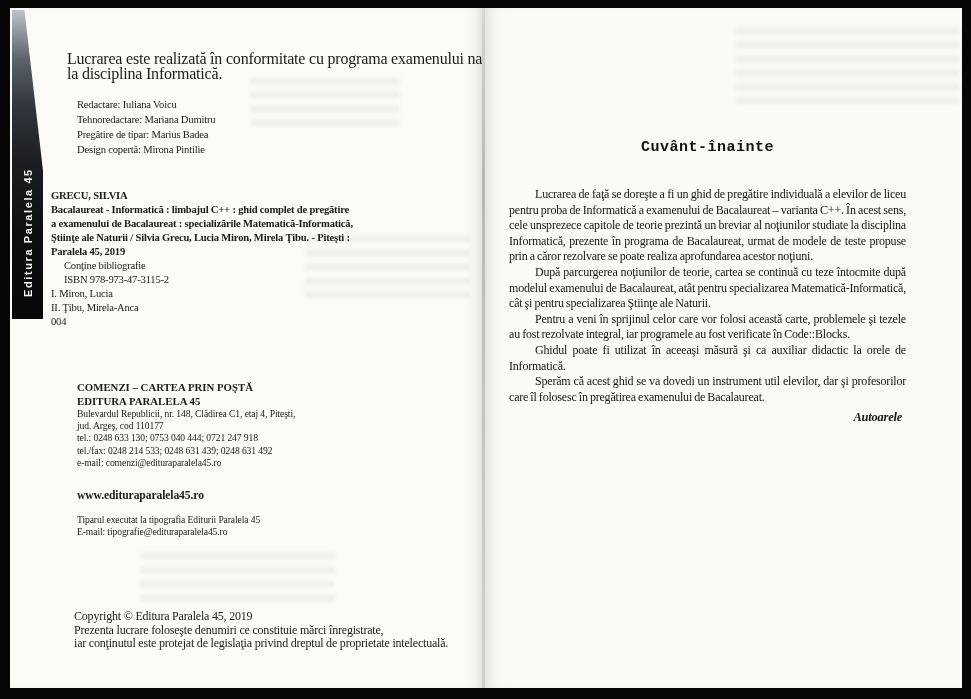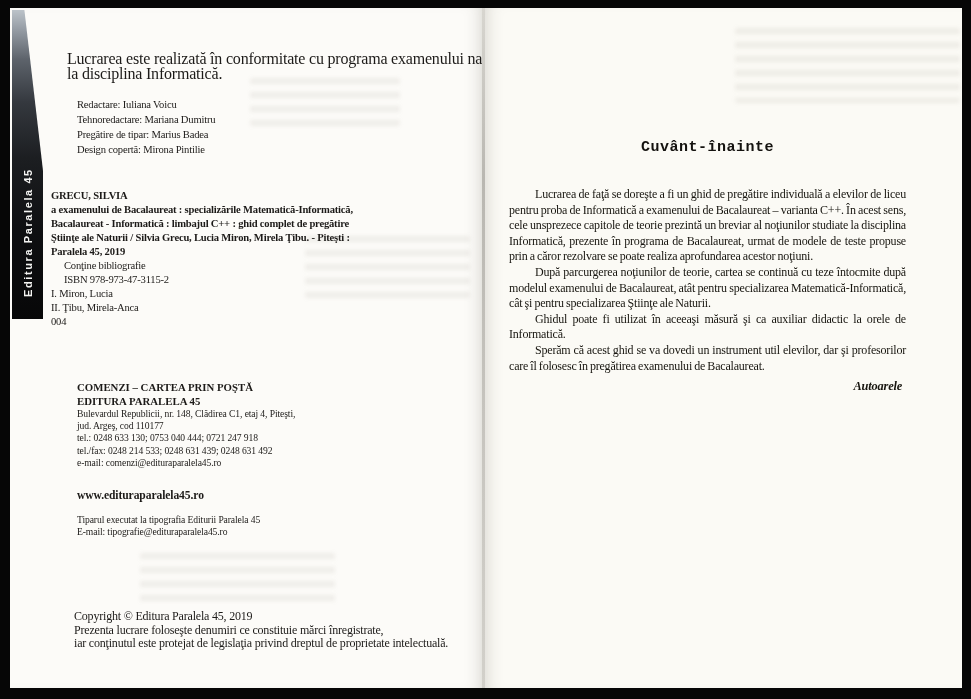--- a/index.html
+++ b/index.html
@@ -88,22 +88,22 @@
 
     <div class="blk credits">
       <div class="ln">Redactare: Iuliana Voicu</div>
       <div class="ln">Tehnoredactare: Mariana Dumitru</div>
       <div class="ln">Pregătire de tipar: Marius Badea</div>
       <div class="ln">Design copertă: Mirona Pintilie</div>
     </div>
 
     <div class="blk cip">
       <div class="ln b">GRECU, SILVIA</div>
+      <div class="ln b">Bacalaureat - Informatică : limbajul C++ : ghid complet de pregătire</div>
       <div class="ln b">a examenului de Bacalaureat : specializările Matematică-Informatică,</div>
-      <div class="ln b">Bacalaureat - Informatică : limbajul C++ : ghid complet de pregătire</div>
       <div class="ln b">Ştiinţe ale Naturii / Silvia Grecu, Lucia Miron, Mirela Ţibu. - Piteşti :</div>
       <div class="ln b">Paralela 45, 2019</div>
       <div class="ln ind">Conţine bibliografie</div>
       <div class="ln ind">ISBN 978-973-47-3115-2</div>
       <div class="ln">I. Miron, Lucia</div>
       <div class="ln">II. Ţibu, Mirela-Anca</div>
       <div class="ln">004</div>
     </div>
 
     <div class="blk orders">
@@ -134,19 +134,20 @@
 
   <div class="page right">
 
     <div class="ghost" style="left:250px;top:20px;width:225px;height:75px;"></div>
 
     <div class="fw-title">Cuvânt-înainte</div>
 
     <div class="fw-body">
       <p>Lucrarea de faţă se doreşte a fi un ghid de pregătire individuală a elevilor de liceu pentru proba de Informatică a examenului de Bacalaureat – varianta C++. În acest sens, cele unsprezece capitole de teorie prezintă un breviar al noţiunilor studiate la disciplina Informatică, prezente în programa de Bacalaureat, urmat de modele de teste propuse prin a căror rezolvare se poate realiza aprofundarea acestor noţiuni.</p>
       <p>După parcurgerea noţiunilor de teorie, cartea se continuă cu teze întocmite după modelul examenului de Bacalaureat, atât pentru specializarea Matematică-Informatică, cât şi pentru specializarea Ştiinţe ale Naturii.</p>
+      <p>Pentru a veni în sprijinul celor care vor folosi această carte, problemele şi tezele au fost rezolvate integral, iar programele au fost verificate în Code::Blocks.</p>
       <p>Ghidul poate fi utilizat în aceeaşi măsură şi ca auxiliar didactic la orele de Informatică.</p>
       <p>Sperăm că acest ghid se va dovedi un instrument util elevilor, dar şi profesorilor care îl folosesc în pregătirea examenului de Bacalaureat.</p>
       <div class="fw-sign">Autoarele</div>
     </div>
   </div>
 
 </div>
 
 </body></html>

